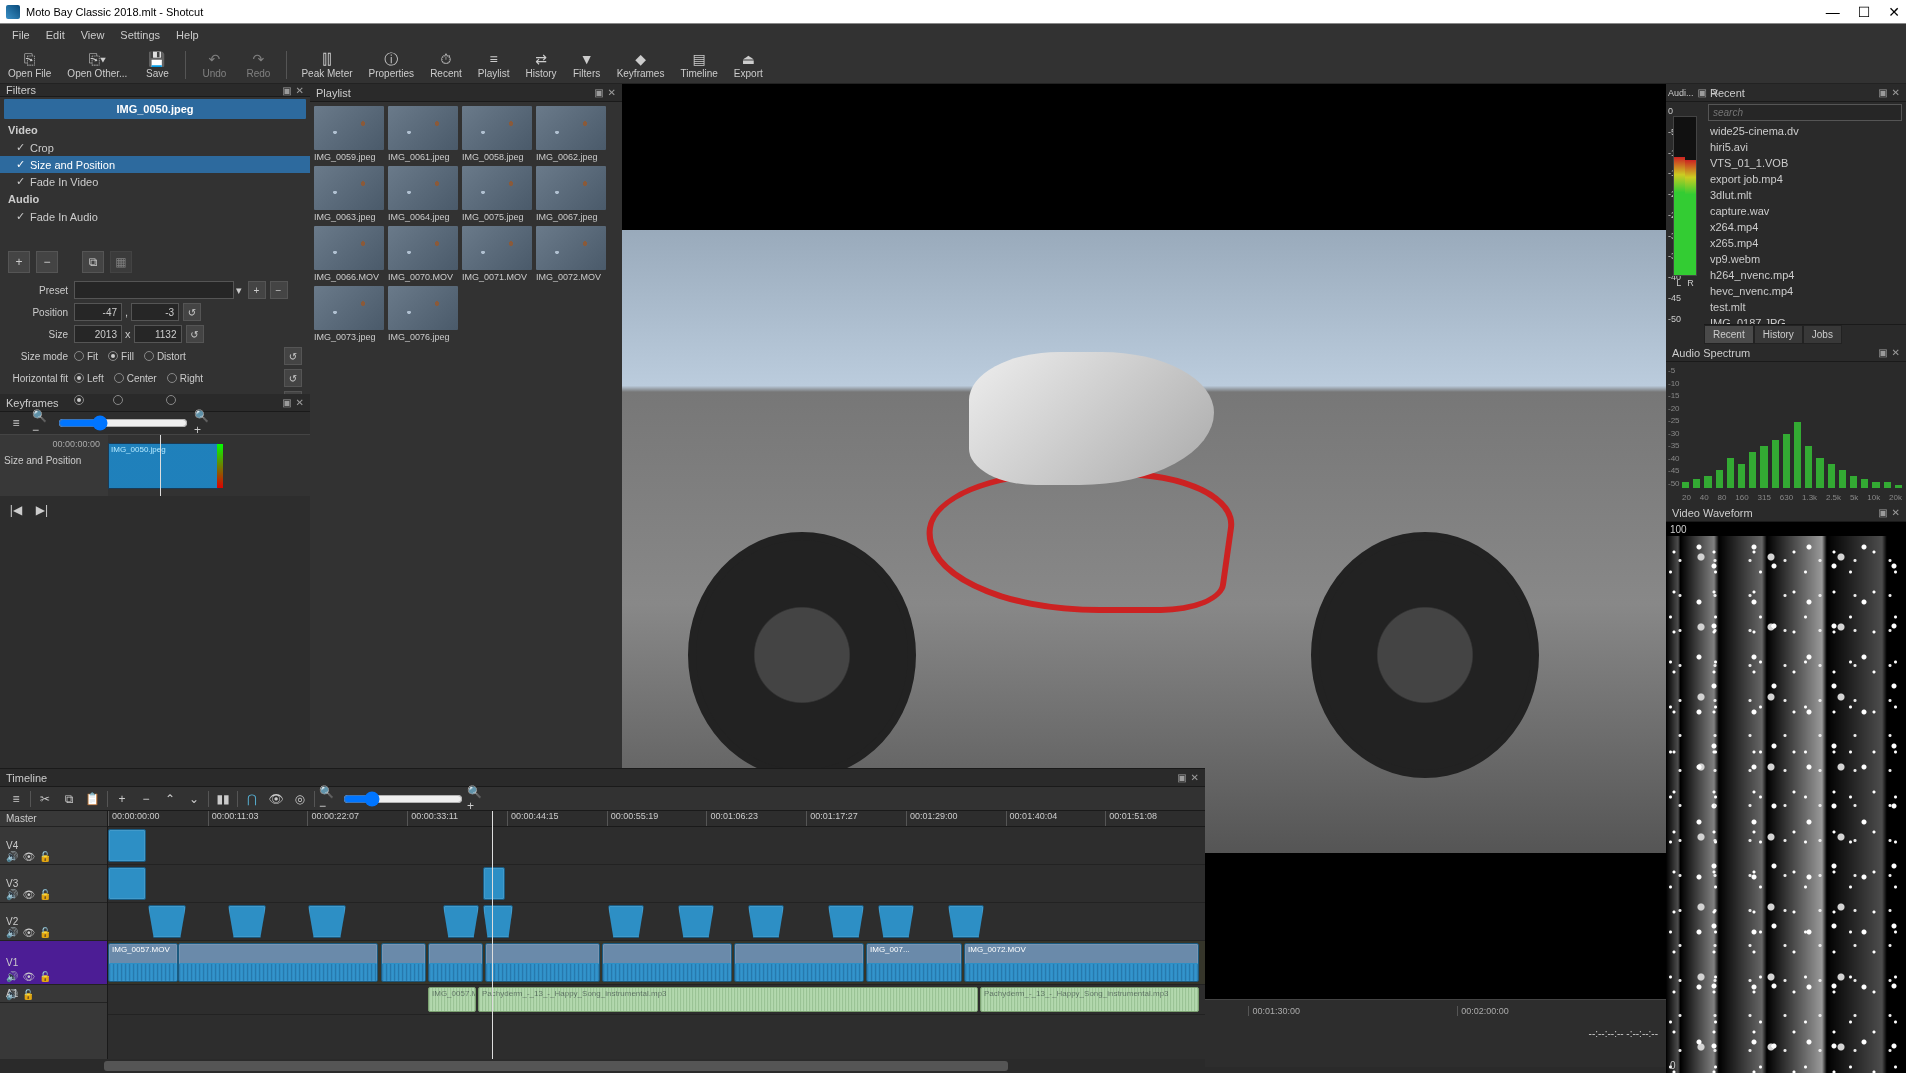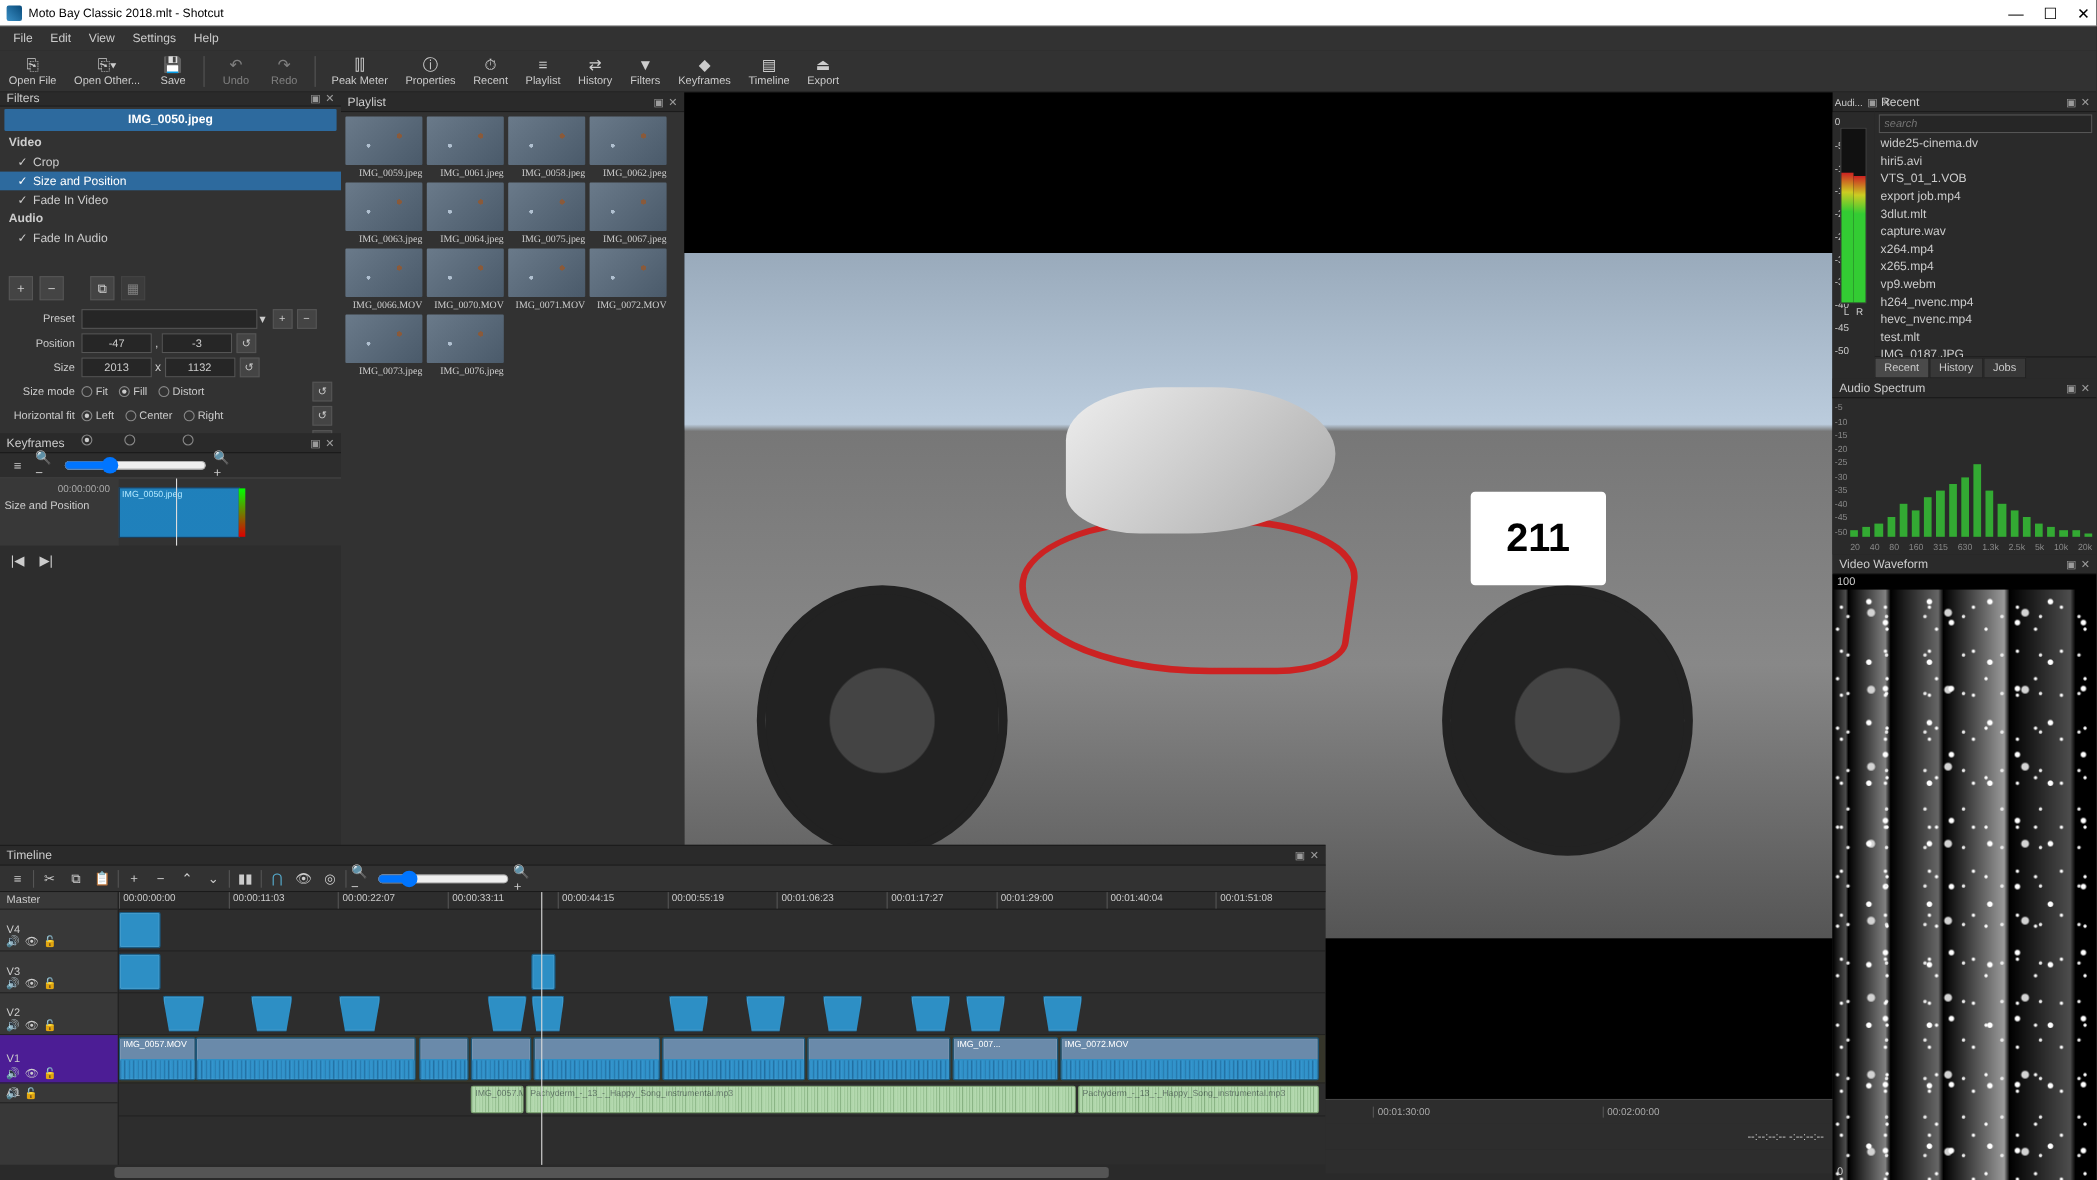--- a/index.html
+++ b/index.html
@@ -28,41 +28,41 @@
 .filters-body { background:#323232; flex:1; }
 .clip-name { background:#2d6a9e; color:#fff; text-align:center; padding:4px; margin:2px 4px; border-radius:1px; font-weight:600; }
 .cat-head { font-weight:600; padding:3px 8px; }
 .filter-row { padding:2px 8px 2px 16px; display:flex; align-items:center; cursor:pointer; }
 .filter-row.selected { background:#2d6a9e; color:#fff; }
 .filter-row .chk { width:10px; margin-right:4px; }
 .filter-tools { display:flex; gap:6px; padding:6px 8px; margin-top:20px; }
 .tool-sq { width:22px; height:22px; background:#444; border:1px solid #555; display:flex; align-items:center; justify-content:center; font-size:12px; cursor:pointer; }
 .form-row { display:flex; align-items:center; padding:2px 8px; height:22px; }
 .form-row label { width:60px; text-align:right; margin-right:6px; font-size:10px; }
-.form-row input[type=text] { background:#262626; border:1px solid #555; color:#ccc; width:64px; height:18px; text-align:center; padding:0 4px; font-size:10px; }
+.form-row input[type=text] { background:#262626; border:1px solid #555; color:#ccc; width:48px; height:18px; text-align:right; padding:0 4px; font-size:10px; }
 .form-row .x { margin:0 3px; }
 .form-row .rr { width:18px; height:18px; background:#444; border:1px solid #555; margin-left:4px; display:flex; align-items:center; justify-content:center; font-size:10px; cursor:pointer; }
 .radio-set { display:flex; gap:10px; align-items:center; }
 .radio-set span { display:flex; align-items:center; gap:3px; font-size:10px; }
 .radio-dot { width:10px; height:10px; border:1px solid #888; border-radius:50%; display:inline-block; position:relative; }
 .radio-dot.on::after { content:""; position:absolute; inset:2px; background:#ccc; border-radius:50%; }
 .keyframes-area { background:#2d2d2d; }
 .kf-toolbar { height:22px; display:flex; align-items:center; gap:6px; padding:0 6px; }
 .kf-clip-row { height:62px; position:relative; background:#323232; border-top:1px solid #444; }
 .kf-label { width:108px; height:100%; background:#383838; float:left; padding:4px; }
 .kf-thumb { position:absolute; left:108px; top:8px; width:110px; height:46px; background:#2d6a9e; border:1px solid #1a3a55; }
 .kf-thumb .ov { position:absolute; inset:0; background:linear-gradient(90deg,rgba(0,180,255,.3),rgba(0,180,255,.3)); }
 .kf-thumb .sfx { position:absolute; right:-6px; top:0; width:6px; height:100%; background:linear-gradient(#0f0,#d00); }
 .kf-play { position:absolute; left:160px; top:0; width:1px; height:100%; background:#ddd; }
 .kf-btns { display:flex; gap:6px; padding:4px 6px; }
 .playlist-thumbs { flex:1; background:#323232; overflow:auto; padding:4px; display:flex; flex-wrap:wrap; gap:4px; align-content:flex-start; }
 .pl-item { width:70px; }
 .pl-thumb { width:70px; height:44px; background:linear-gradient(135deg,#6a7a8a,#4a5a6a); border-radius:1px; position:relative; overflow:hidden; }
 .pl-thumb::before { content:""; position:absolute; inset:0; background:radial-gradient(circle at 30% 60%,#b0c0d0 3%,transparent 3.5%),radial-gradient(circle at 70% 40%,#8a5a3a 4%,transparent 4.5%); }
-.pl-label { font-size:9px; text-align:right; margin-top:2px; white-space:nowrap; overflow:hidden;font-family:Liberation Serif, serif; }
+.pl-label { font-size:9px; text-align:left; margin-top:2px; white-space:nowrap; overflow:hidden; }
 .pl-bottom { display:flex; gap:4px; padding:4px 6px; border-top:1px solid #1a1a1a; align-items:center; }
 .pl-btn-grp { display:flex; gap:4px; margin-left:auto; }
 .pl-tabs { display:flex; padding:2px 6px; gap:2px; border-top:1px solid #1a1a1a; }
 .pl-tab { padding:4px 10px; background:#383838; border:1px solid #222; font-size:10px; cursor:pointer; }
 .pl-tab.active { background:#4a4a4a; }
 .preview { flex:1; background:#000; position:relative; display:flex; align-items:center; justify-content:center; overflow:hidden; }
 .preview-img { width:100%; height:68%; background:linear-gradient(180deg,#9ab 0%,#bcd 25%,#777 26%,#888 60%,#555 100%); position:relative; }
 .preview-bike { position:absolute; left:8%; top:12%; width:84%; height:76%; }
 .preview-bike .tank { position:absolute; left:30%; top:10%; width:28%; height:28%; background:linear-gradient(135deg,#eee,#aaa); border-radius:40% 50% 60% 30%; }
 .preview-bike .frame { position:absolute; left:25%; top:35%; width:35%; height:30%; border:6px solid #c22; border-radius:40% 40% 20% 60%; transform:skew(-8deg); }
@@ -434,21 +434,20 @@
   </div>
 
   <div class="col-preview">
     <div class="preview">
       <div class="preview-img">
         <div class="preview-bike">
           <div class="wheel front"></div>
           <div class="wheel rear"></div>
           <div class="frame"></div>
           <div class="tank"></div>
-          <div class="plate">211</div>
         </div>
         <div class="preview-overlay">
         </div>
       </div>
     </div>
     <div class="pv-ruler" id="pv-ruler">
         <span>00:00:00:00</span>
         <span>00:00:30:00</span>
         <span>00:01:00:00</span>
         <span>00:01:30:00</span>

